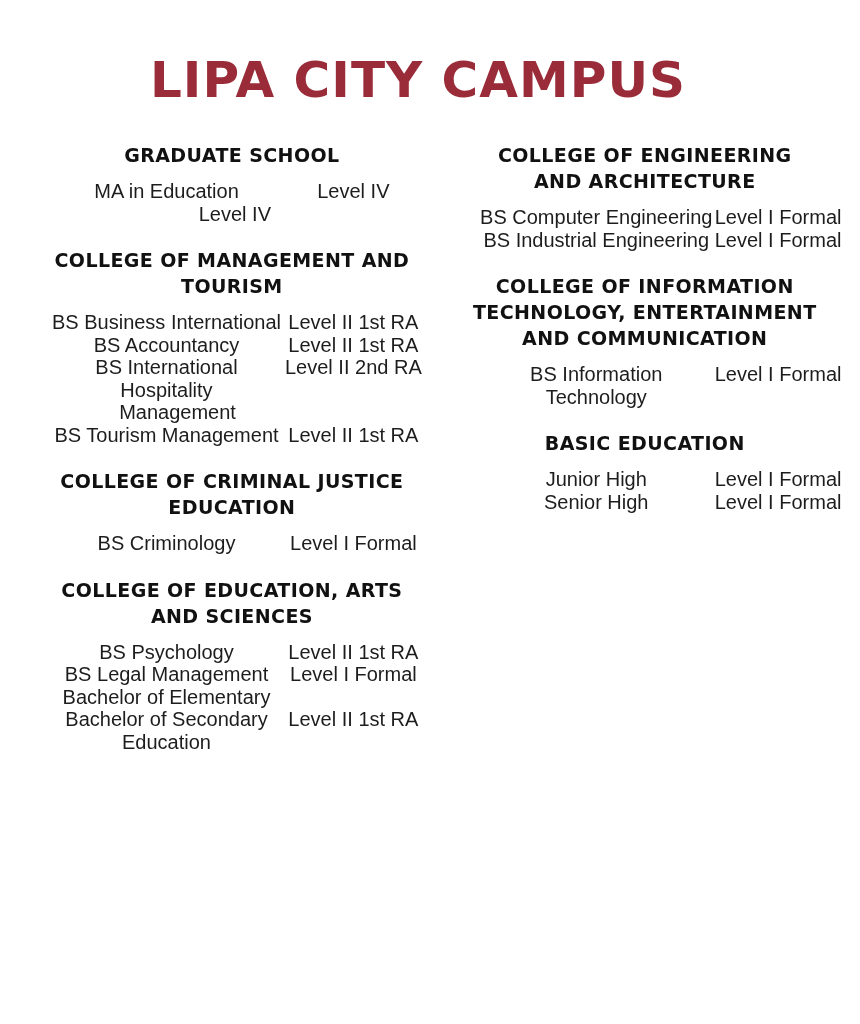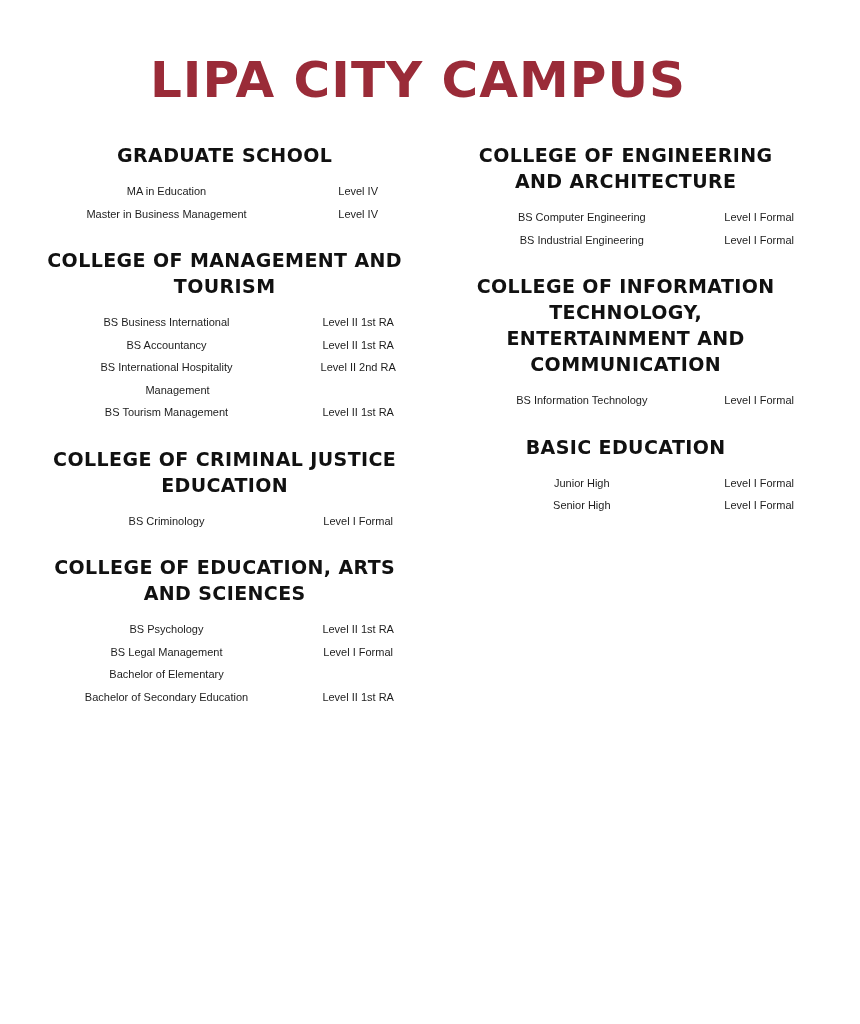--- a/index.html
+++ b/index.html
@@ -50,24 +50,23 @@
     font-size: 19px;
     line-height: 26px;
     letter-spacing: 0.4px;
     color: #111111;
     margin: 0 0 12px 0;
   }
   .row {
     display: flex;
     align-items: flex-start;
     padding-left: 6px;
-    font-size: 11px;
+    font-size: 20px;
     line-height: 22.5px;
     color: #1d1d1d;
-    gap: 24px;
   }
   .name {
     width: 237px;
     flex: 0 0 237px;
   }
   .name-line.cont {
     padding-left: 22px;
   }
   .level {
     flex: 1;
@@ -85,23 +84,20 @@
     <h2 class="heading">GRADUATE SCHOOL</h2>
     <div class="rows">
   <div class="row">
     <div class="name">
                 <div class="name-line">MA in Education</div>
               </div>
     <div class="level">Level IV</div>
   </div>
 
   <div class="row">
-    <div class="name">
-                <div class="name-line">Master in Business Management</div>
-              </div>
     <div class="level">Level IV</div>
   </div>
 </div>
   </section>
 
   <section class="section">
     <h2 class="heading">COLLEGE OF MANAGEMENT AND TOURISM</h2>
     <div class="rows">
   <div class="row">
     <div class="name">

